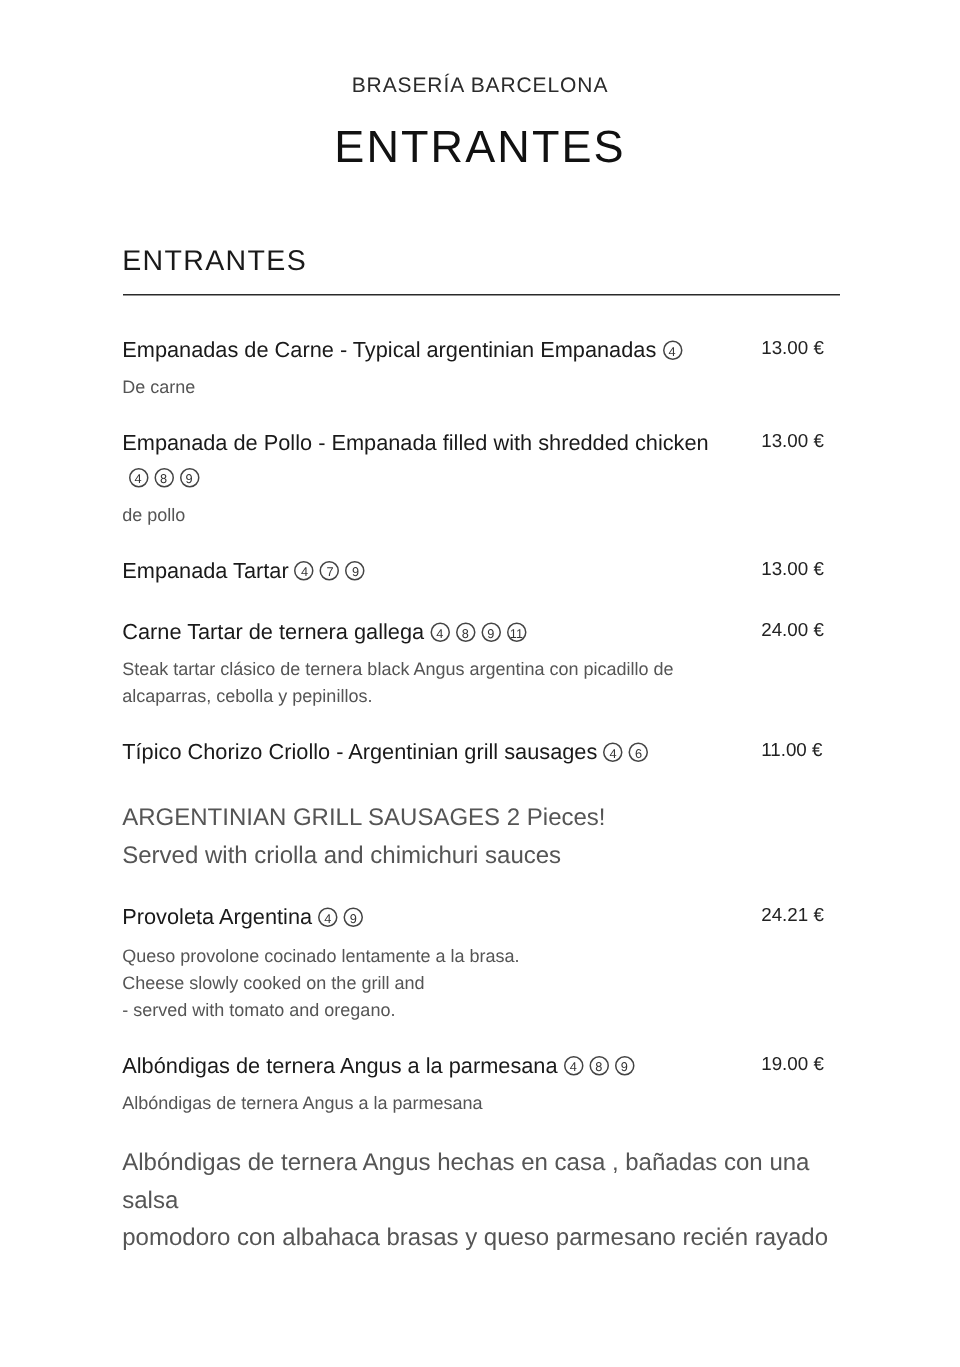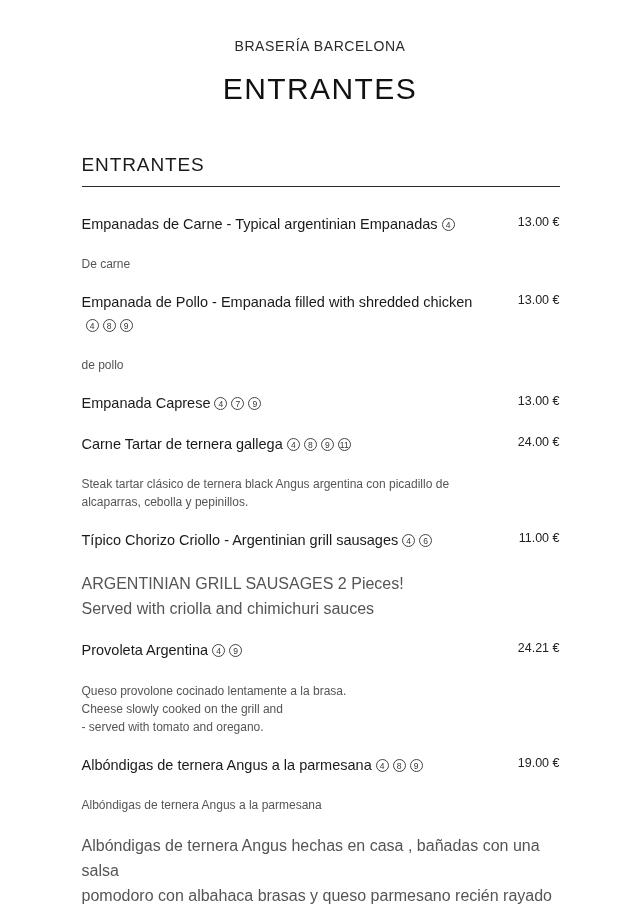--- a/index.html
+++ b/index.html
@@ -20,21 +20,21 @@
     height: 911px;
     box-sizing: border-box;
     padding: 0;
     position: relative;
   }
   .brand {
     text-align: center;
     font-size: 14px;
     letter-spacing: 0.6px;
     color: #2b2b2b;
-    margin-top: 38px;
+    margin-top: 48px;
   }
   .doc-title {
     text-align: center;
     font-size: 30px;
     font-weight: 400;
     letter-spacing: 1.4px;
     color: #111111;
     margin-top: 18px;
   }
   .content {
@@ -87,28 +87,28 @@
     text-align: center;
     color: #333;
     margin-left: 4px;
     vertical-align: 1px;
     box-sizing: border-box;
   }
   .item-desc {
     font-size: 12px;
     line-height: 1.5;
     color: #555555;
-    margin-top: 20px;
+    margin-top: 4px;
     white-space: pre-line;
   }
   .item-price {
     flex: 0 0 auto;
     font-size: 12.5px;
     color: #222222;
-    text-align: right;
+    text-align: left;
     min-width: 52px;
     padding-top: 2px;
   }
   .note {
     font-size: 16px;
     line-height: 1.55;
     color: #555555;
     margin-top: 20px;
     white-space: pre-line;
   }
@@ -134,21 +134,21 @@
         </div>
         <div class="item">
           <div class="item-main">
             <div class="item-name"><span>Empanada de Pollo - Empanada filled with shredded chicken</span><span class="allergens"><span class="allergen">4</span><span class="allergen">8</span><span class="allergen">9</span></span></div>
             <div class="item-desc">de pollo</div>
           </div>
           <div class="item-price">13.00 €</div>
         </div>
         <div class="item">
           <div class="item-main">
-            <div class="item-name"><span>Empanada Caprese</span><span class="allergens"><span class="allergen">4</span><span class="allergen">7</span><span class="allergen">9</span></span></div>
+            <div class="item-name"><span>Empanada Tartar</span><span class="allergens"><span class="allergen">4</span><span class="allergen">7</span><span class="allergen">9</span></span></div>
           </div>
           <div class="item-price">13.00 €</div>
         </div>
         <div class="item">
           <div class="item-main">
             <div class="item-name"><span>Carne Tartar de ternera gallega</span><span class="allergens"><span class="allergen">4</span><span class="allergen">8</span><span class="allergen">9</span><span class="allergen">11</span></span></div>
             <div class="item-desc">Steak tartar clásico de ternera black Angus argentina con picadillo de alcaparras, cebolla y pepinillos.</div>
           </div>
           <div class="item-price">24.00 €</div>
         </div>

